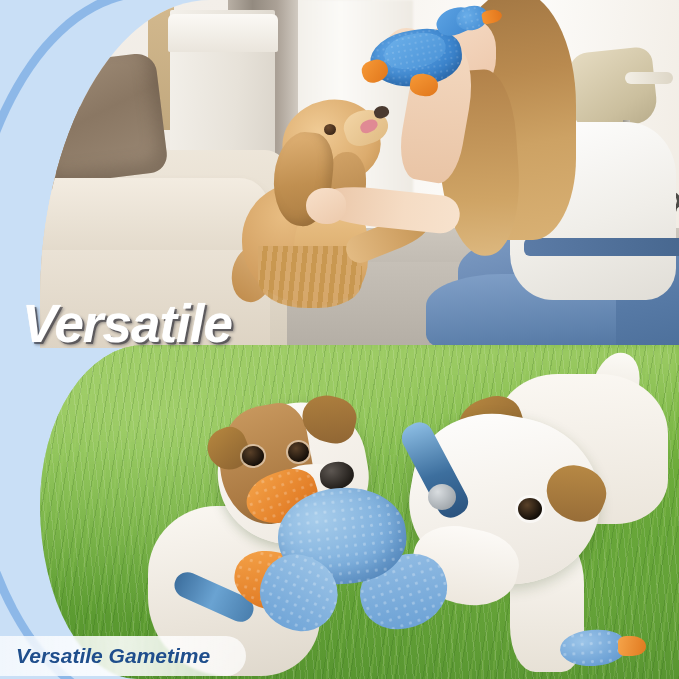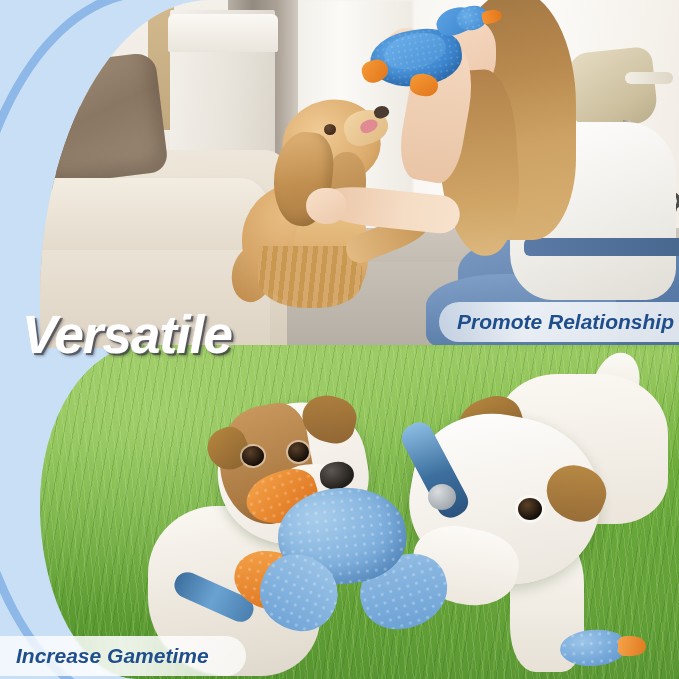--- a/index.html
+++ b/index.html
@@ -545,21 +545,21 @@
     transform:rotate(-4deg);
   }
   .ts-beak{
     position:absolute;left:58px;top:14px;width:28px;height:20px;
     background:linear-gradient(100deg,#f5a44a,#e0791f);
     border-radius:30% 54% 50% 28%;
   }
 
   
   .headline{
-    position:absolute;left:22px;top:311px;width:420px;z-index:20;
+    position:absolute;left:22px;top:300px;width:420px;z-index:20;
     font-size:53px;line-height:.92;font-weight:bold;font-style:italic;
     color:#ffffff;letter-spacing:-1px;
     text-shadow:
       2px 2px 0 rgba(45,45,55,.55),
       3px 3px 3px rgba(30,30,40,.40),
       0 0 1px rgba(255,255,255,.9);
     pointer-events:none;
   }
   .headline .l2{display:block;}
 
@@ -729,20 +729,17 @@
     <div class="ts-beak"></div>
   </div>
 
   <div class="arc-top"></div>
   <div class="arc-bottom"></div>
 
   <div class="headline">
     <span>Versatile</span>
   </div>
 
-  <div class="banner banner-top">
-    <span>Promote Relationship</span>
+  <div class="banner banner-bottom">
+    <span>Versatile Gametime</span>
   </div>
-  <div class="banner banner-bottom">
-    <span>Increase Gametime</span>
-  </div>
 
 </div>
 
 </body></html>

